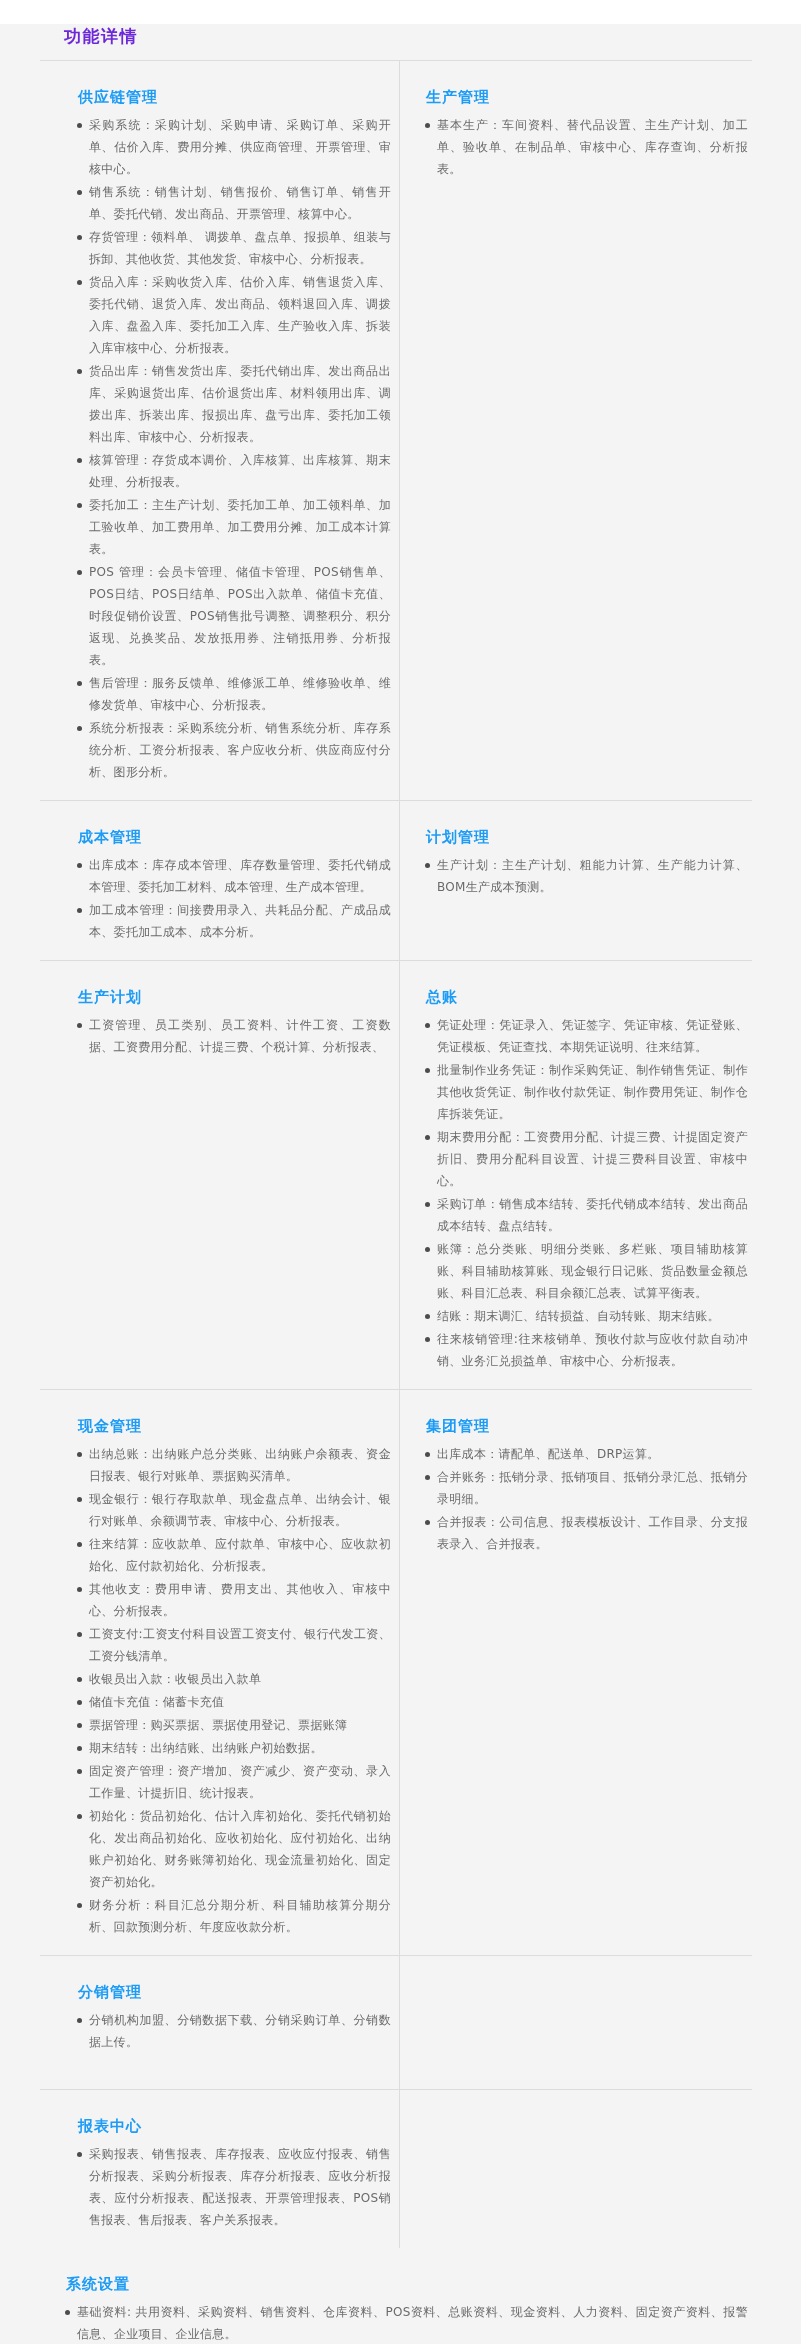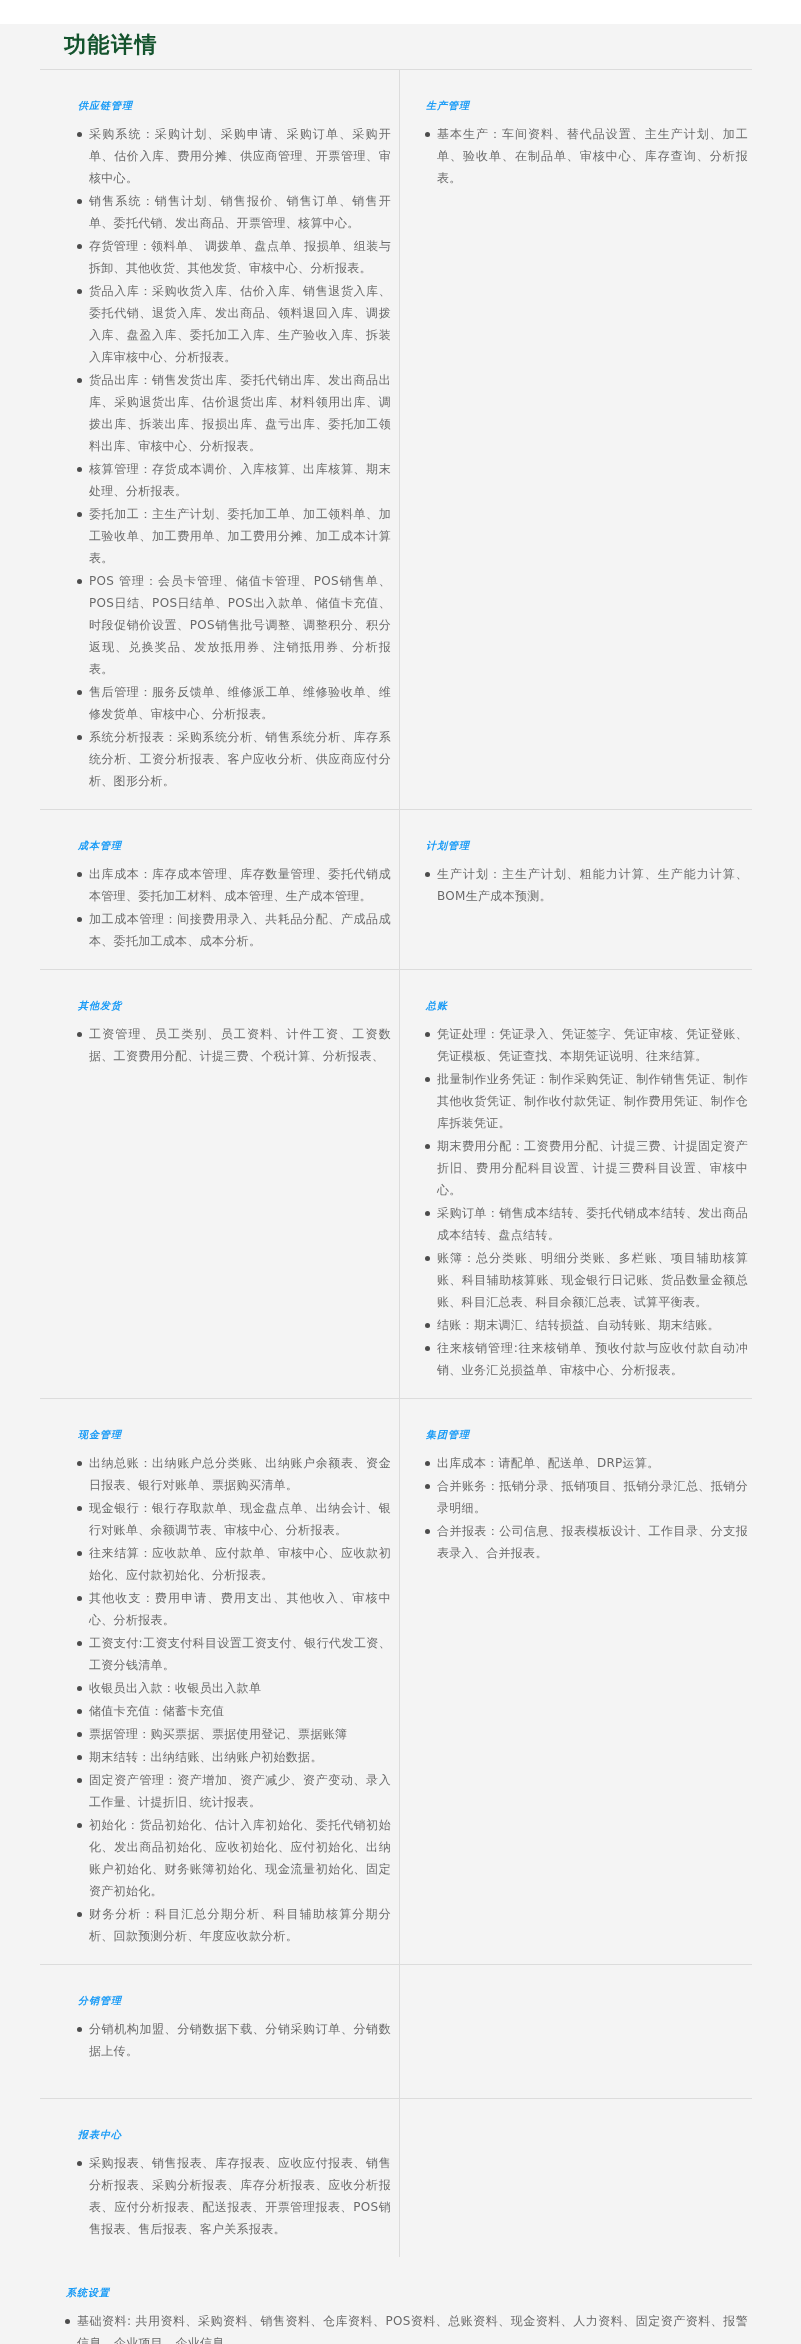--- a/index.html
+++ b/index.html
@@ -1,25 +1,25 @@
 <!DOCTYPE html>
 <html style="--accent: #1c9cf6;"><head>
 <meta charset="utf-8">
 <style>
   :root{ --accent:#1c9cf6; --body:#6a6a6a; --divider:#dcdcdc; --bg:#f4f4f4; }
   html,body{margin:0;padding:0;}
   body{width:801px;background:var(--bg);font-family:"DejaVu Sans",sans-serif;}
   .topbar{height:24px;background:#ffffff;}
-  h1.page-title{margin:10px 49px 13px 64px;font-size:22px;line-height:22px;color:#14532d;font-weight:bold;letter-spacing:1.5px;}
+  h1.page-title{margin:1px 49px 13px 64px;font-size:17px;line-height:22px;color:#6d28d9;font-weight:bold;letter-spacing:1.5px;}
   .rows{margin:0 49px 0 40px;}
   .row{display:flex;border-top:1px solid var(--divider);}
   .cell{box-sizing:border-box;padding-top:22px;padding-bottom:16px;}
   .cell.left{width:360px;border-right:1px solid var(--divider);padding-left:36px;padding-right:8px;}
   .cell.right{flex:1;padding-left:24px;padding-right:4px;}
-  .sec-title{margin:4px 0 7px 2px;font-size:10px;line-height:20px;color:var(--accent);font-weight:bold;letter-spacing:1px;font-style:italic;}
+  .sec-title{margin:4px 0 7px 2px;font-size:15px;line-height:20px;color:var(--accent);font-weight:bold;letter-spacing:1px;}
   ul.items{list-style:none;margin:0;padding:0;}
   li.item{position:relative;padding-left:13px;font-size:12px;line-height:22px;color:var(--body);text-align:justify;letter-spacing:0.3px;margin:0 0 1px 0;}
   .bullet{position:absolute;left:1px;top:9px;width:5px;height:5px;border-radius:50%;background:#4c4c4c;}
 </style>
 </head>
 <body>
 
 <div class="topbar"></div>
 
 <h1 class="page-title">功能详情</h1>
@@ -58,21 +58,21 @@
       </div>
       <div class="cell right">
         <h2 class="sec-title">计划管理</h2>
         <ul class="items">
           <li class="item"><span class="bullet"></span><span>生产计划：主生产计划、粗能力计算、生产能力计算、BOM生产成本预测。</span></li>
         </ul>
       </div>
     </div>
     <div class="row" style="min-height: 408px;">
       <div class="cell left">
-        <h2 class="sec-title">其他发货</h2>
+        <h2 class="sec-title">生产计划</h2>
         <ul class="items">
           <li class="item"><span class="bullet"></span><span>工资管理、员工类别、员工资料、计件工资、工资数据、工资费用分配、计提三费、个税计算、分析报表、</span></li>
         </ul>
       </div>
       <div class="cell right">
         <h2 class="sec-title">总账</h2>
         <ul class="items">
           <li class="item"><span class="bullet"></span><span>凭证处理：凭证录入、凭证签字、凭证审核、凭证登账、凭证模板、凭证查找、本期凭证说明、往来结算。</span></li>
           <li class="item"><span class="bullet"></span><span>批量制作业务凭证：制作采购凭证、制作销售凭证、制作其他收货凭证、制作收付款凭证、制作费用凭证、制作仓库拆装凭证。</span></li>
           <li class="item"><span class="bullet"></span><span>期末费用分配：工资费用分配、计提三费、计提固定资产折旧、费用分配科目设置、计提三费科目设置、审核中心。</span></li>

